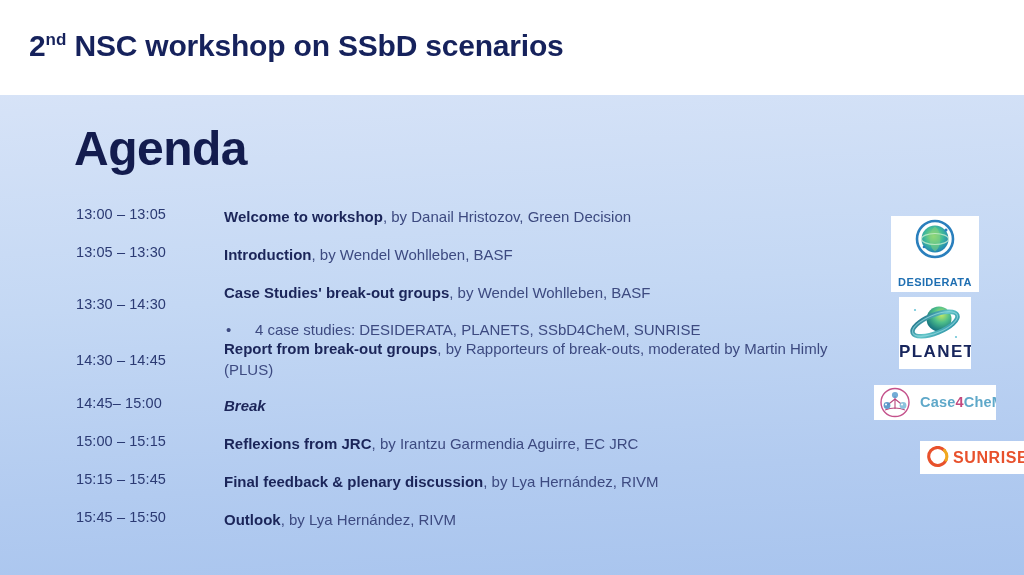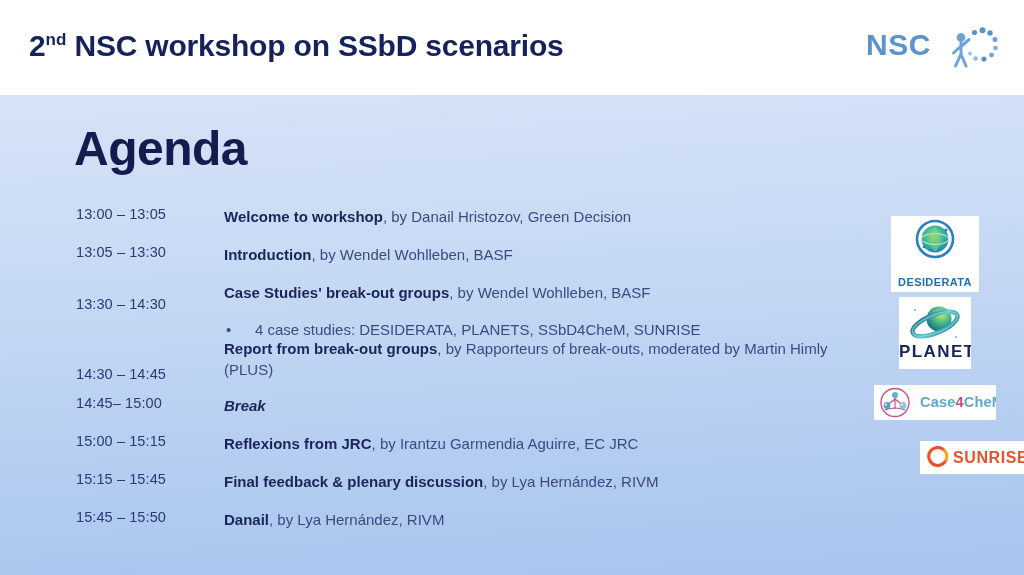--- a/index.html
+++ b/index.html
@@ -187,38 +187,20 @@
 </style>
 </head>
 <body>
 
 <div id="slide">
 
   <div id="header-band"></div>
 
   <div id="slide-title"><span>2</span><span class="sup">nd</span><span> NSC workshop on SSbD scenarios</span></div>
 
-  <div id="brand-logo">
-    <div id="brand-text">NSC</div>
-    <svg id="brand-mark" width="58" height="48" viewBox="0 0 58 48" aria-hidden="true">
-
-      <circle cx="17" cy="13.5" r="4.4" fill="#6fa3d6"></circle>
-      <path d="M17 18.6 L17 30 M17 22.5 L25 15.5 M17 22 L9.5 29 M17 30 L22 42 M17 30 L11.5 42" stroke="#6fa3d6" stroke-width="3" stroke-linecap="round" fill="none"></path>
-
-      <circle cx="30.5" cy="8.5" r="2.6" fill="#5b92cc"></circle>
-      <circle cx="38.5" cy="6.2" r="3.0" fill="#5b92cc"></circle>
-      <circle cx="46.0" cy="9.0" r="2.7" fill="#5b92cc"></circle>
-      <circle cx="51.0" cy="15.5" r="2.5" fill="#6fa3d6"></circle>
-      <circle cx="51.5" cy="24.0" r="2.3" fill="#7fb0dd"></circle>
-      <circle cx="47.5" cy="31.0" r="2.4" fill="#6fa3d6"></circle>
-      <circle cx="40.0" cy="35.0" r="2.6" fill="#5b92cc"></circle>
-      <circle cx="31.5" cy="34.5" r="2.3" fill="#8dbbe4"></circle>
-      <circle cx="26.0" cy="29.5" r="2.0" fill="#9cc4e8"></circle>
-    </svg>
-  </div>
 
   <div id="agenda-heading">Agenda</div>
 
   <div id="agenda-table">
 
     <div class="agenda-row" style="top:10px;">
       <div class="agenda-time">13:00 – 13:05</div>
       <div class="agenda-desc"><b>Welcome to workshop</b><span>, by Danail Hristozov, Green Decision</span></div>
     </div>
 
@@ -228,42 +210,42 @@
     </div>
 
     <div class="agenda-row" style="top:86px;">
       <div class="agenda-time" style="top:14px;">13:30 – 14:30</div>
       <div class="agenda-desc"><b>Case Studies' break-out groups</b><span>, by Wendel Wohlleben, BASF</span>
         <div class="sub-item"><span class="sub-bullet">•</span><span>4 case studies: DESIDERATA, PLANETS, SSbD4CheM, SUNRISE</span></div>
       </div>
     </div>
 
     <div class="agenda-row" style="top:142px;">
-      <div class="agenda-time" style="top:14px;margin-top:14px;">14:30 – 14:45</div>
+      <div class="agenda-time" style="top:14px;">14:30 – 14:45</div>
       <div class="agenda-desc"><b>Report from break-out groups</b><span>, by Rapporteurs of break-outs, moderated by Martin Himly (PLUS)</span></div>
     </div>
 
     <div class="agenda-row" style="top:199px;">
       <div class="agenda-time">14:45– 15:00</div>
       <div class="agenda-desc"><i class="break">Break</i><span></span></div>
     </div>
 
     <div class="agenda-row" style="top:237px;">
       <div class="agenda-time">15:00 – 15:15</div>
       <div class="agenda-desc"><b>Reflexions from JRC</b><span>, by Irantzu Garmendia Aguirre, EC JRC</span></div>
     </div>
 
     <div class="agenda-row" style="top:275px;">
       <div class="agenda-time">15:15 – 15:45</div>
       <div class="agenda-desc"><b>Final feedback &amp; plenary discussion</b><span>, by Lya Hernández, RIVM</span></div>
     </div>
 
     <div class="agenda-row" style="top:313px;">
       <div class="agenda-time">15:45 – 15:50</div>
-      <div class="agenda-desc"><b>Danail</b><span>, by Lya Hernández, RIVM</span></div>
+      <div class="agenda-desc"><b>Outlook</b><span>, by Lya Hernández, RIVM</span></div>
     </div>
 
   </div>
 
   <div class="logo-box" id="logo-desiderata">
     <svg class="logo-glyph" style="left:22px; top:3px;" width="44" height="42" viewBox="0 0 44 42" aria-hidden="true">
       <defs>
         <radialGradient id="dgGrad" cx="45%" cy="40%" r="62%">
           <stop offset="0%" stop-color="#a9e06a"></stop>
           <stop offset="55%" stop-color="#3fba9a"></stop>

